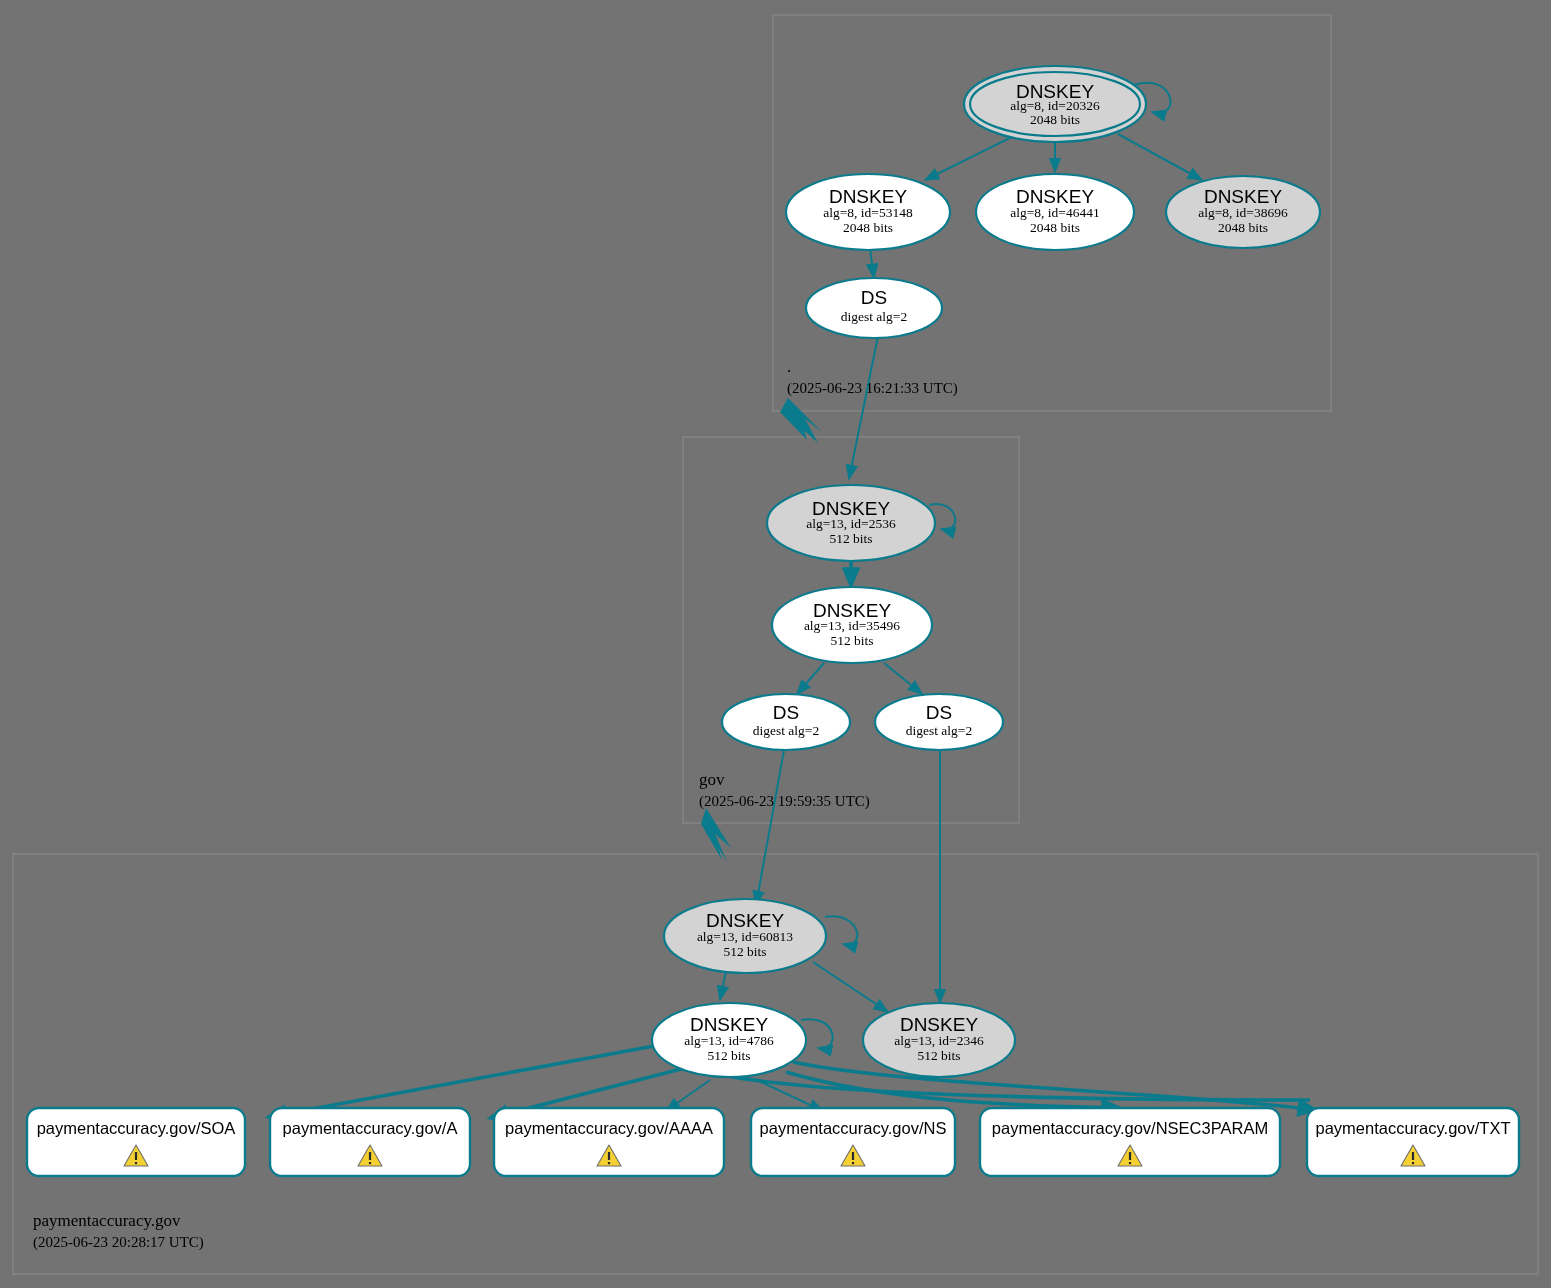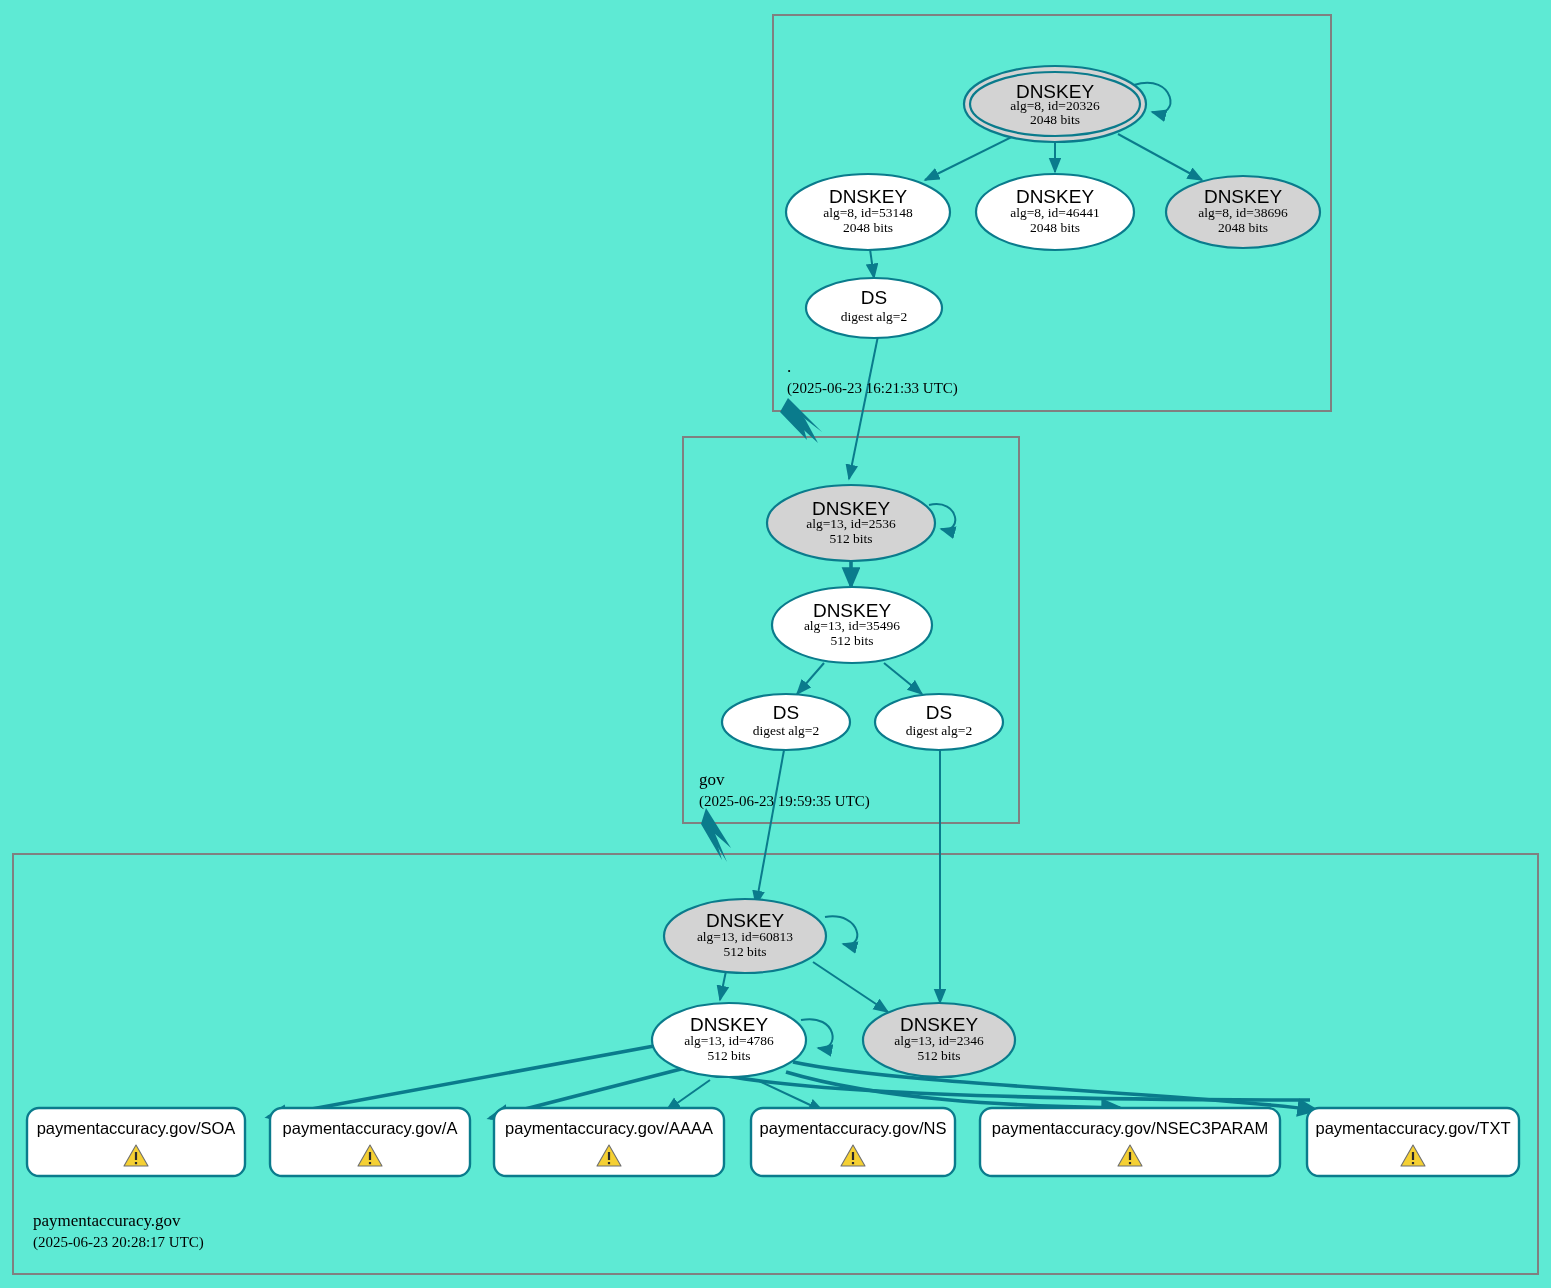--- a/index.html
+++ b/index.html
@@ -8,21 +8,21 @@
     padding: 0;
     background: #ffffff;
   }
   body {
     font-family: "Liberation Sans", sans-serif;
   }
   #canvas {
     position: relative;
     width: 1551px;
     height: 1288px;
-    background: #5eead4;
+    background: #737373;
     overflow: hidden;
   }
   svg#graph {
     position: absolute;
     left: 0;
     top: 0;
     width: 1551px;
     height: 1288px;
   }
   .zone-box {

